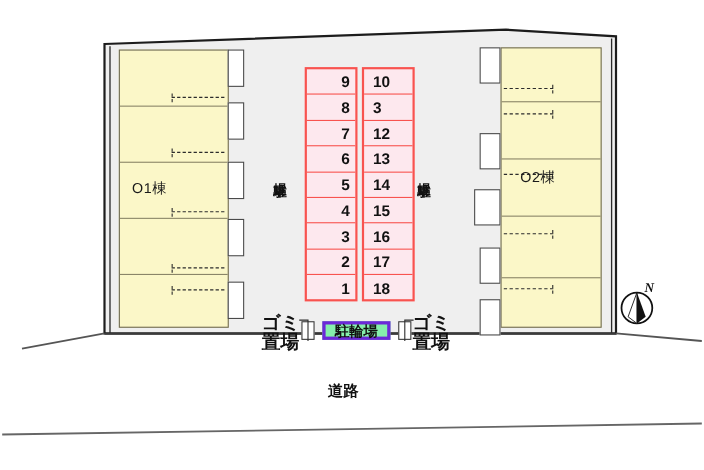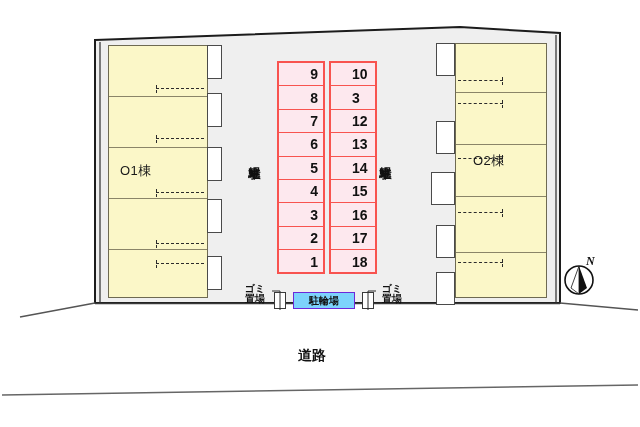--- a/index.html
+++ b/index.html
@@ -79,54 +79,53 @@
     border-bottom: 1px solid #f8534f;
     height: 23.4px;
     font-size: 14px;
     font-weight: 700;
     color: #111111;
     display: flex;
     align-items: center;
   }
   .park-cell:last-child { border-bottom: none; }
   .park-col.left .park-cell  { justify-content: flex-end; padding-right: 5px; }
-  .park-col.right .park-cell { justify-content: flex-start; padding-left: 21px; }
+  .park-col.right .park-cell { justify-content: flex-start; padding-left: 8px; }
 
   .park-label {
     position: absolute;
     font-size: 12px;
     font-weight: 700;
     color: #111111;
     line-height: 1.05;
     text-align: center;
     writing-mode: vertical-rl;
     text-orientation: upright;
     letter-spacing: 0px;
   }
 
   
   .fac-text {
     position: absolute;
-    font-size: 10px;
+    font-size: 17px;
     font-weight: 700;
     color: #111111;
     line-height: 1.0;
     text-align: center;
     white-space: nowrap;
-    font-family: Liberation Mono, monospace;
   }
   .bike-box {
     position: absolute;
-    background: #7dd3fc;
-    border: 1px solid #6d28d9;
+    background: #86efac;
+    border: 3px solid #6d28d9;
     box-sizing: border-box;
     display: flex;
     align-items: center;
     justify-content: center;
-    font-size: 10px;
+    font-size: 13px;
     font-weight: 700;
     color: #111111;
   }
   .trash-box {
     position: absolute;
     background: #ffffff;
     border: 1px solid #3a3a3a;
     box-sizing: border-box;
   }
 

